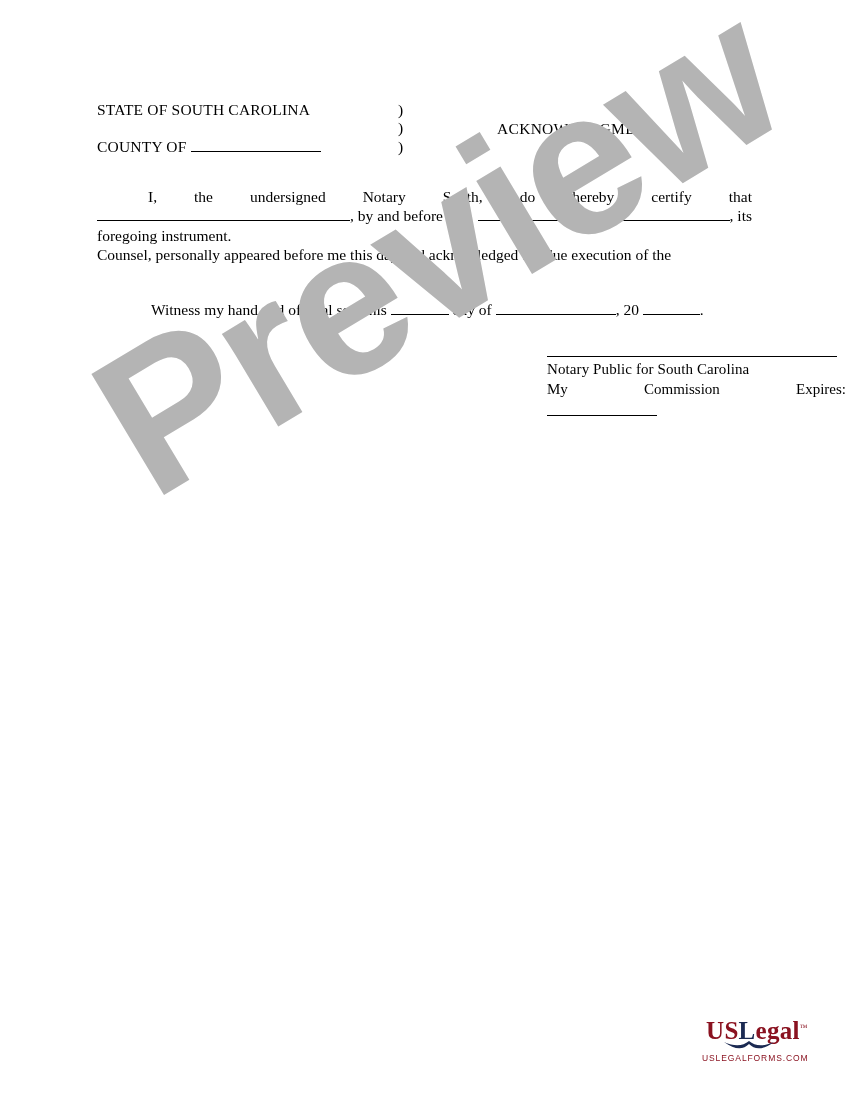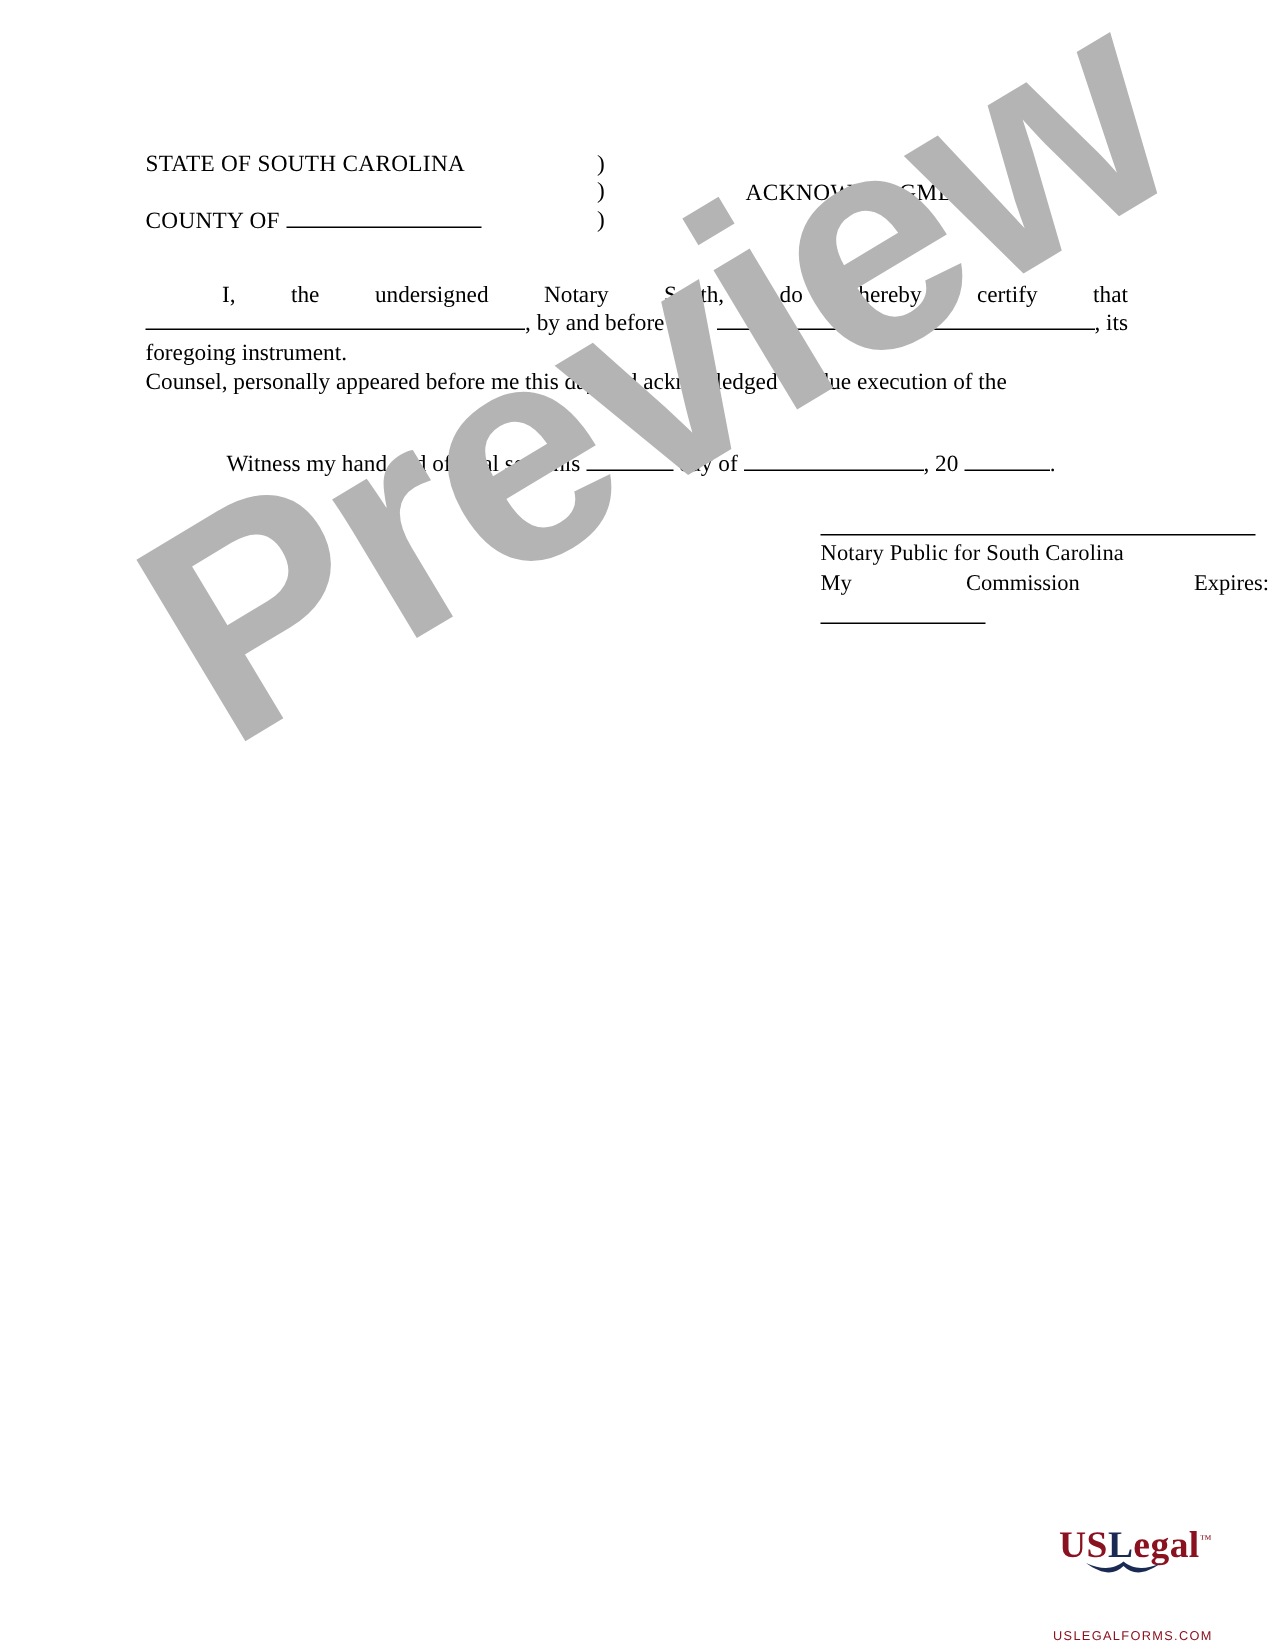--- a/index.html
+++ b/index.html
@@ -194,21 +194,20 @@
   }
   .logo-sub {
     position: absolute;
     left: 5px;
     top: 35px;
     font-size: 8.5px;
     color: #8a1220;
     letter-spacing: 0.9px;
     font-family: "Liberation Sans", sans-serif;
     white-space: nowrap;
-    margin-top: 32px;
   }
 </style>
 </head>
 <body>
 
 <div class="page">
 
   <div class="doc-body">
 
     <div class="heading-block">

